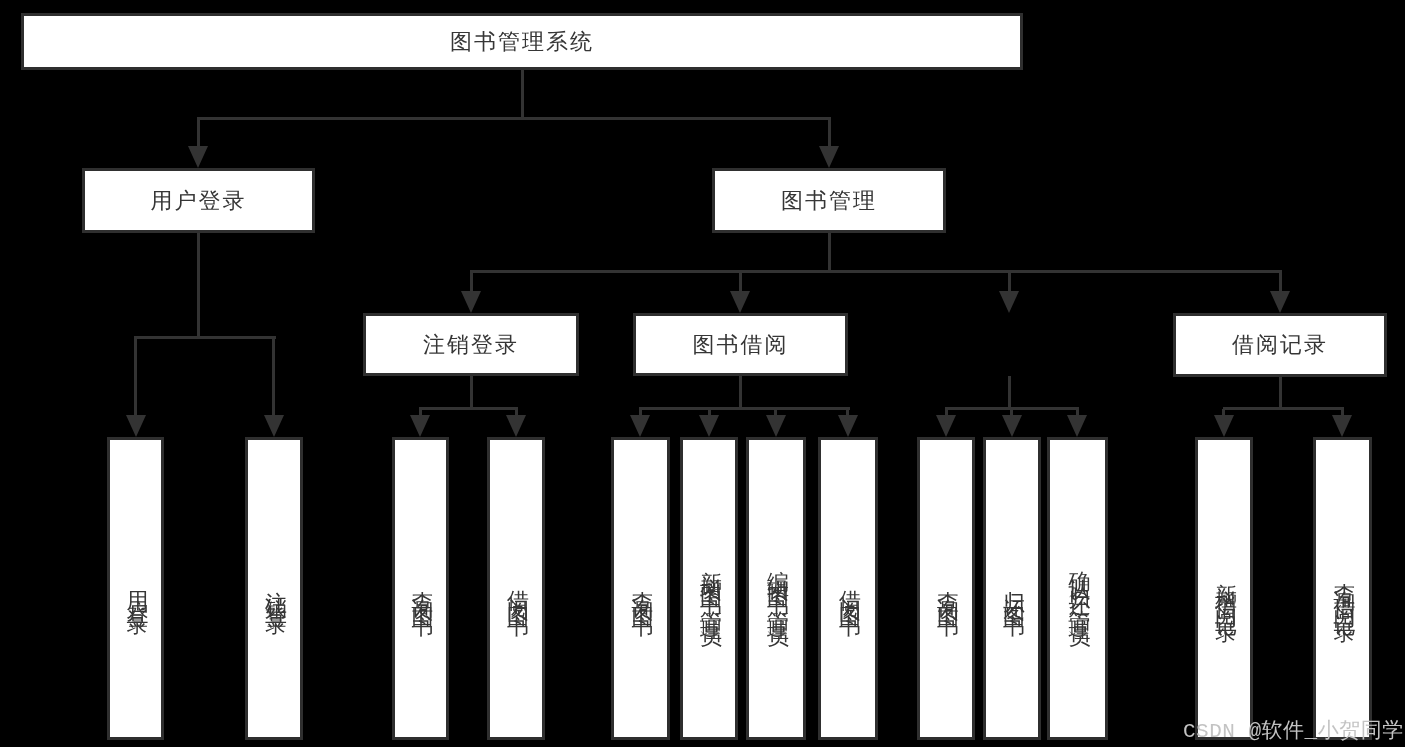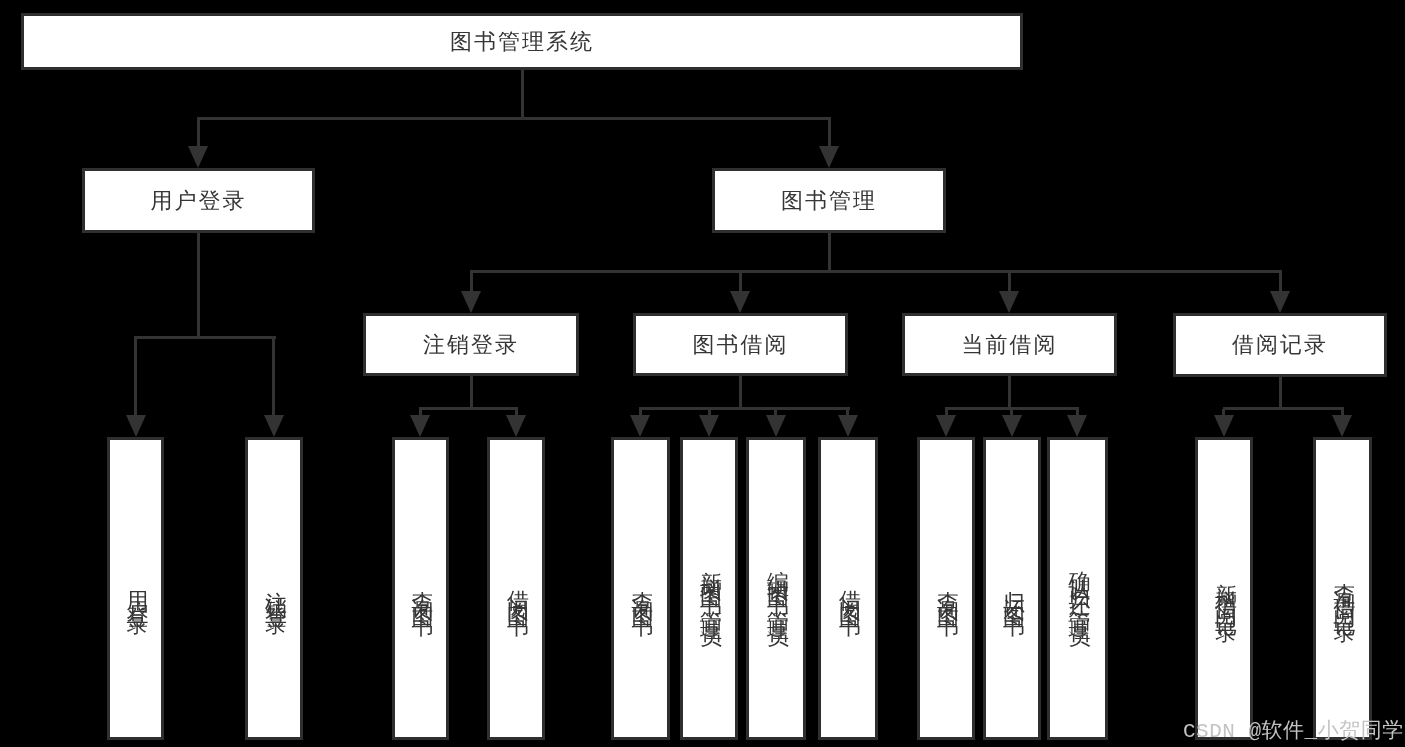--- a/index.html
+++ b/index.html
@@ -83,21 +83,20 @@
 
 <div class="canvas">
 
   <div class="node" style="left:21px; top:13px; width:1002px; height:57px;">图书管理系统</div>
 
   <div class="node" style="left:82px; top:168px; width:233px; height:65px;">用户登录</div>
   <div class="node" style="left:712px; top:168px; width:234px; height:65px;">图书管理</div>
 
   <div class="node" style="left:363px; top:313px; width:216px; height:63px;">注销登录</div>
   <div class="node" style="left:633px; top:313px; width:215px; height:63px;">图书借阅</div>
-  <div class="node" style="left:902px; top:313px; width:215px; height:63px;">当前借阅</div>
   <div class="node" style="left:1173px; top:313px; width:214px; height:64px;">借阅记录</div>
 
   <div class="leaf" style="left:107px; width:57px;">用户登录</div>
   <div class="leaf" style="left:245px; width:58px;">注销登录</div>
 
   <div class="leaf" style="left:392px; width:57px;">查询图书</div>
   <div class="leaf" style="left:487px; width:58px;">借阅图书</div>
 
   <div class="leaf" style="left:611px; width:59px;">查询图书</div>
   <div class="leaf" style="left:680px; width:58px;">新增图书（管理员）</div>

